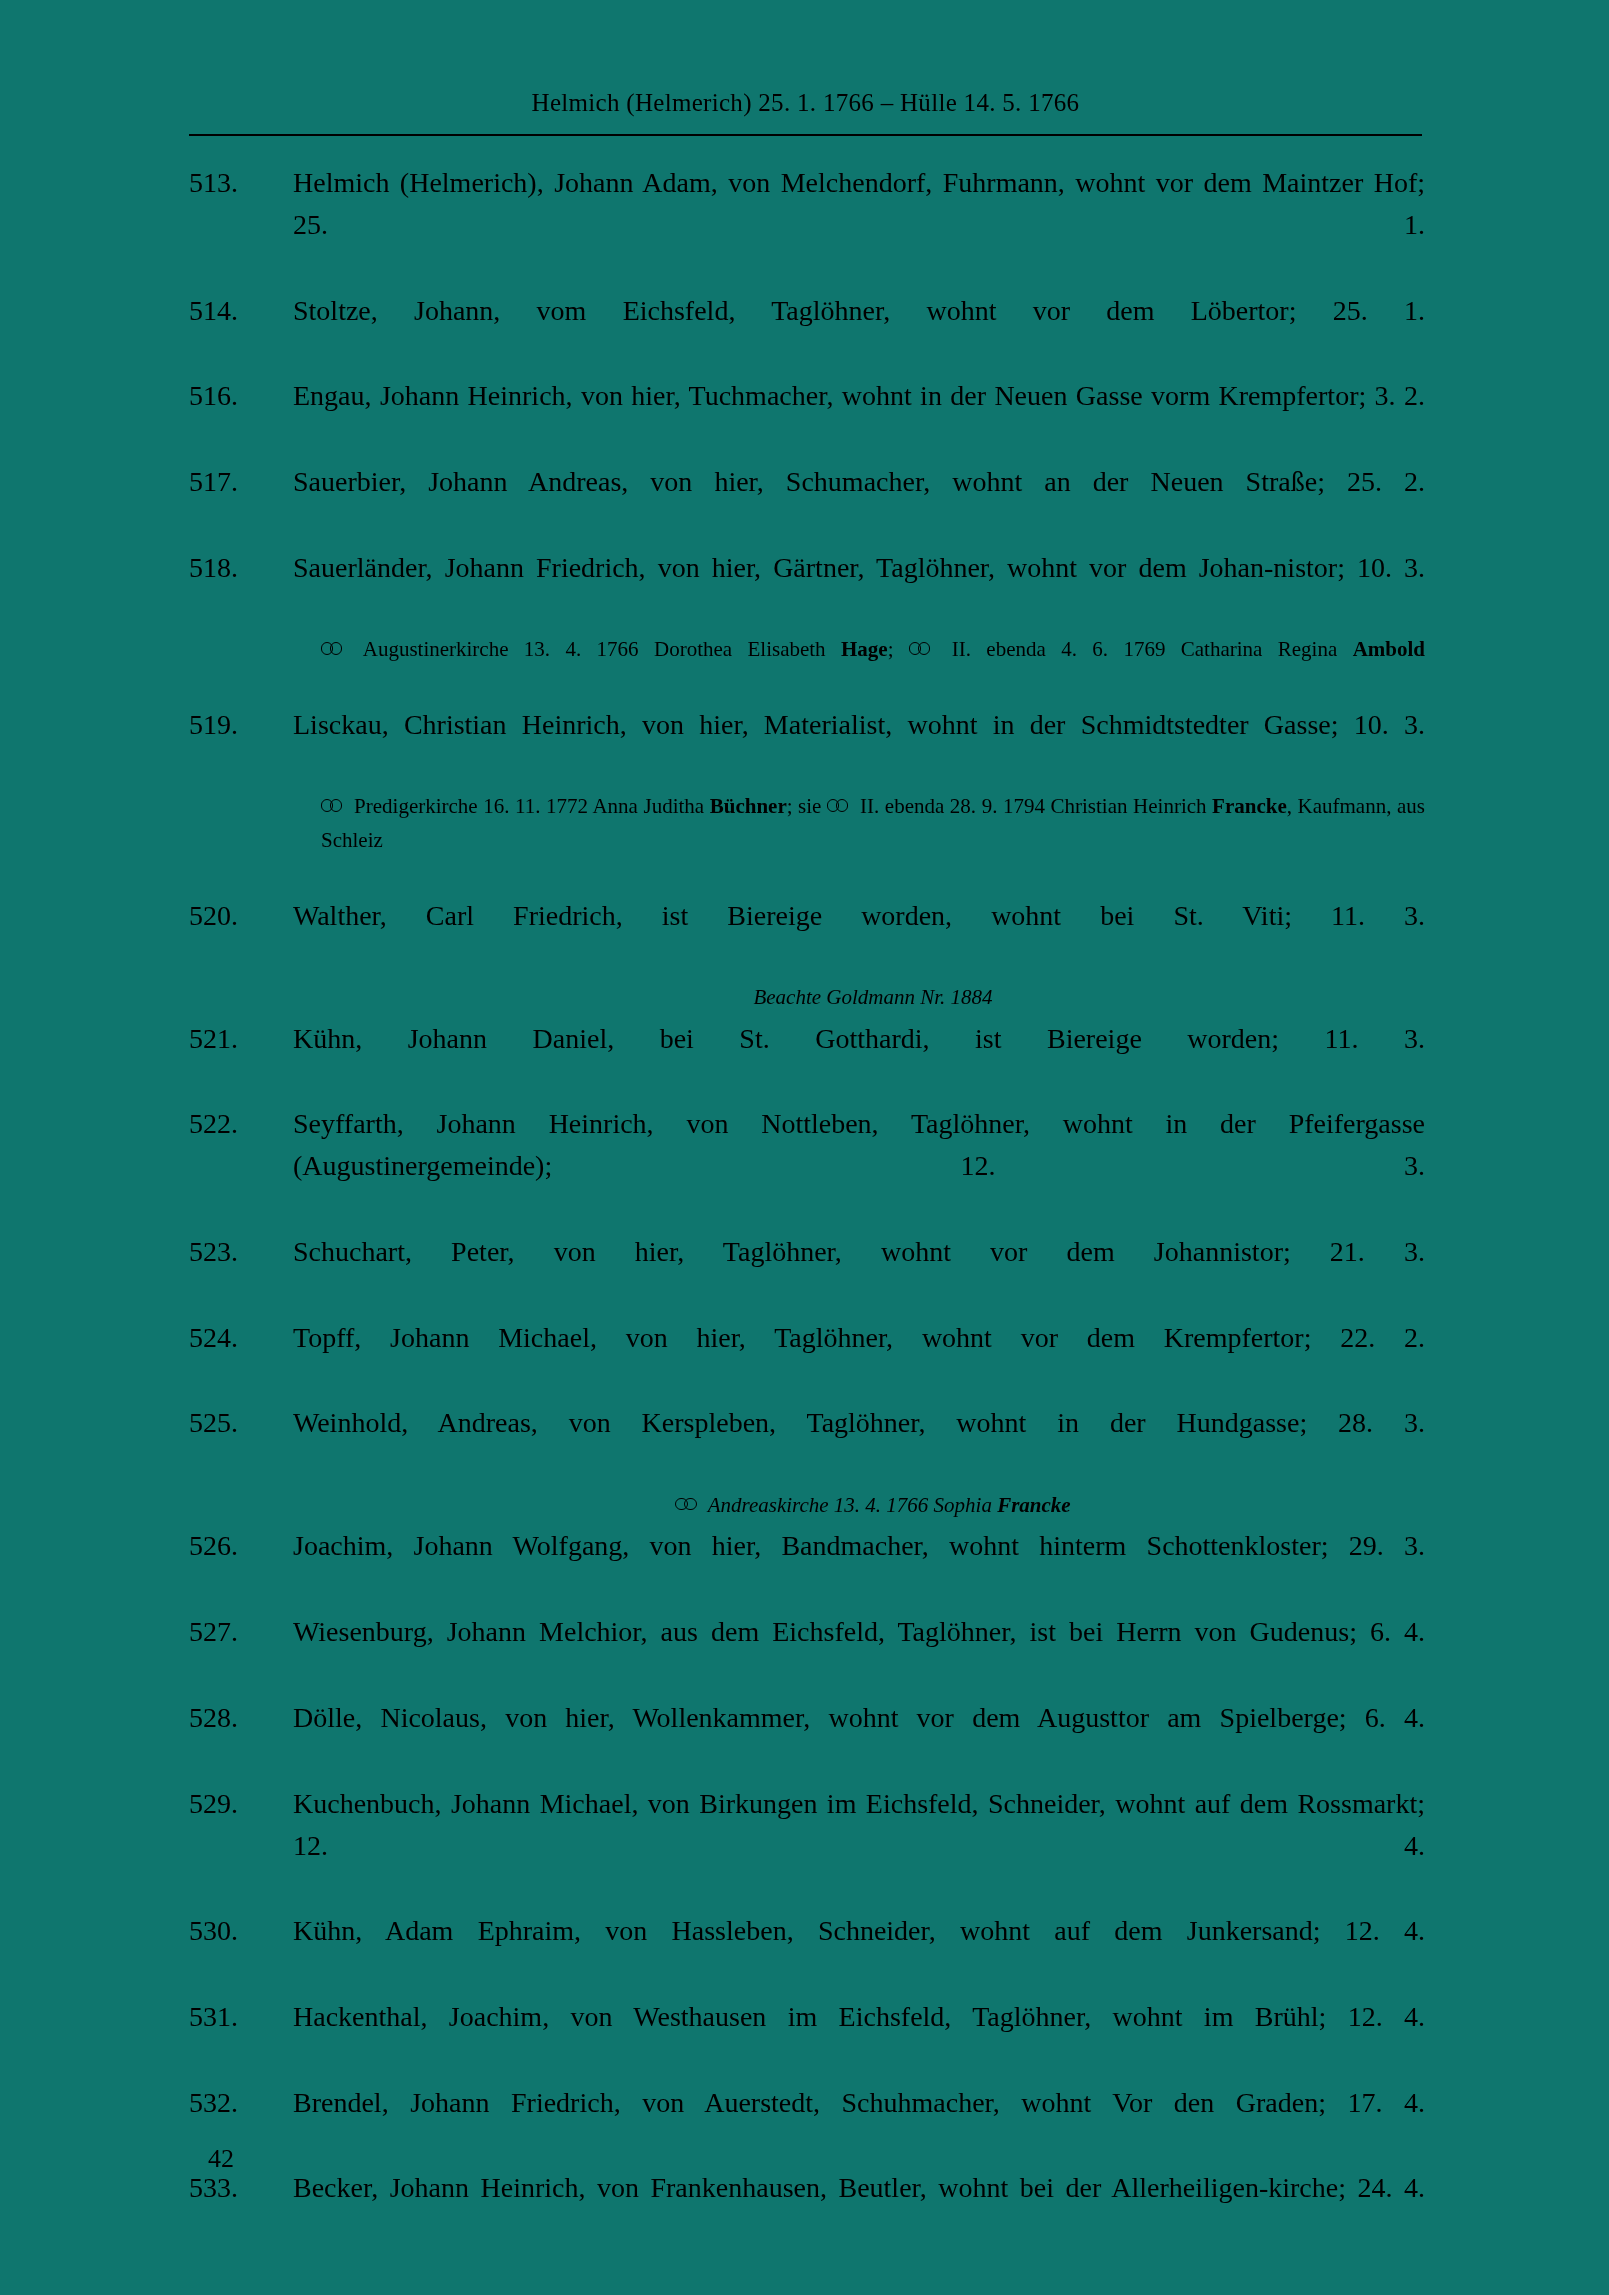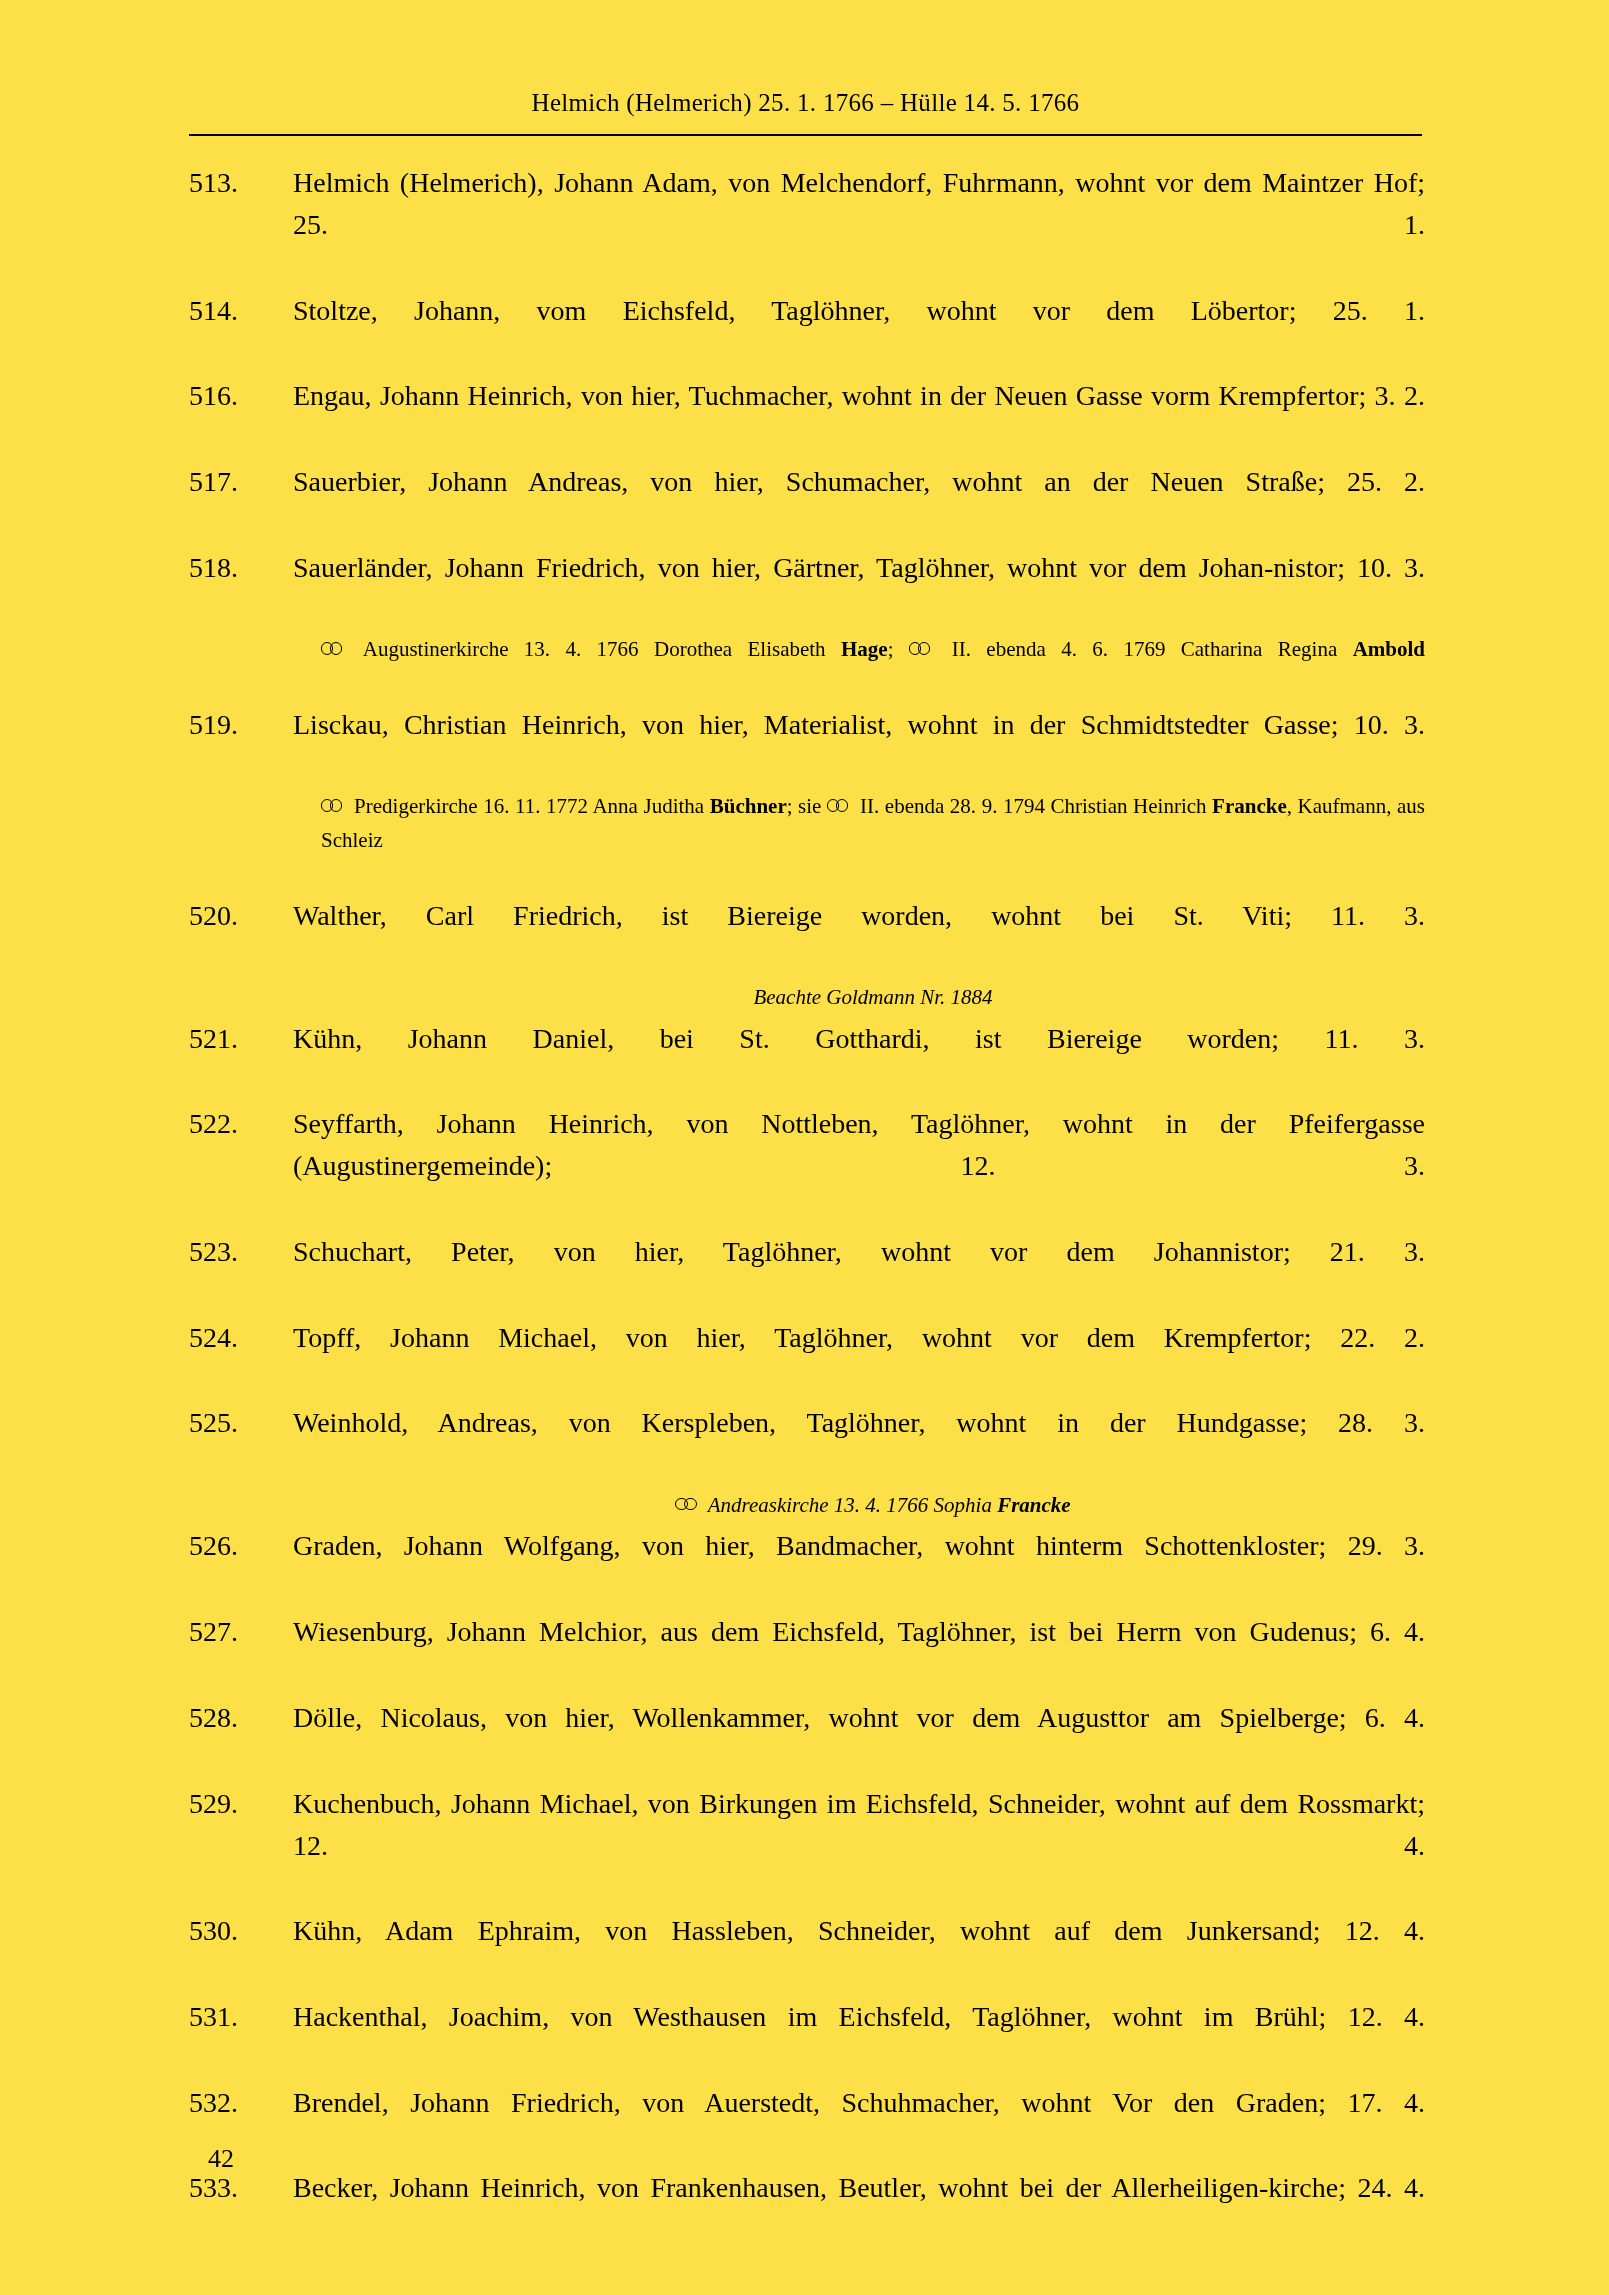--- a/index.html
+++ b/index.html
@@ -10,21 +10,21 @@
   }
   body {
     font-family: "Liberation Serif", "DejaVu Serif", serif;
     color: #000000;
   }
   .page {
     position: relative;
     width: 1610px;
     height: 2295px;
     margin: 0 auto;
-    background: #fde047;
+    background: #0f766e;
     box-sizing: border-box;
     padding: 0;
     overflow: hidden;
   }
 
   
   .running-head {
     position: absolute;
     top: 89px;
     left: 189px;
@@ -193,21 +193,21 @@
         <span class="num">524.</span>
         <span class="body"><b>Topff</b>, Johann Michael, von hier, Taglöhner, wohnt vor dem Krempfertor; 22. 2.</span>
       </p>
       <p class="entry">
         <span class="num">525.</span>
         <span class="body"><b>Weinhold</b>, Andreas, von Kerspleben, Taglöhner, wohnt in der Hundgasse; 28. 3.</span>
       </p>
       <p class="note plain"><span class="oo"></span> Andreaskirche 13. 4. 1766 Sophia <b>Francke</b></p>
       <p class="entry">
         <span class="num">526.</span>
-        <span class="body"><b>Graden</b>, Johann Wolfgang, von hier, Bandmacher, wohnt hinterm Schottenkloster; 29. 3.</span>
+        <span class="body"><b>Joachim</b>, Johann Wolfgang, von hier, Bandmacher, wohnt hinterm Schottenkloster; 29. 3.</span>
       </p>
       <p class="entry">
         <span class="num">527.</span>
         <span class="body"><b>Wiesenburg</b>, Johann Melchior, aus dem Eichsfeld, Taglöhner, ist bei Herrn <b>von Gudenus</b>; 6. 4.</span>
       </p>
       <p class="entry">
         <span class="num">528.</span>
         <span class="body"><b>Dölle</b>, Nicolaus, von hier, Wollenkammer, wohnt vor dem Augusttor am Spielberge; 6. 4.</span>
       </p>
       <p class="entry">

